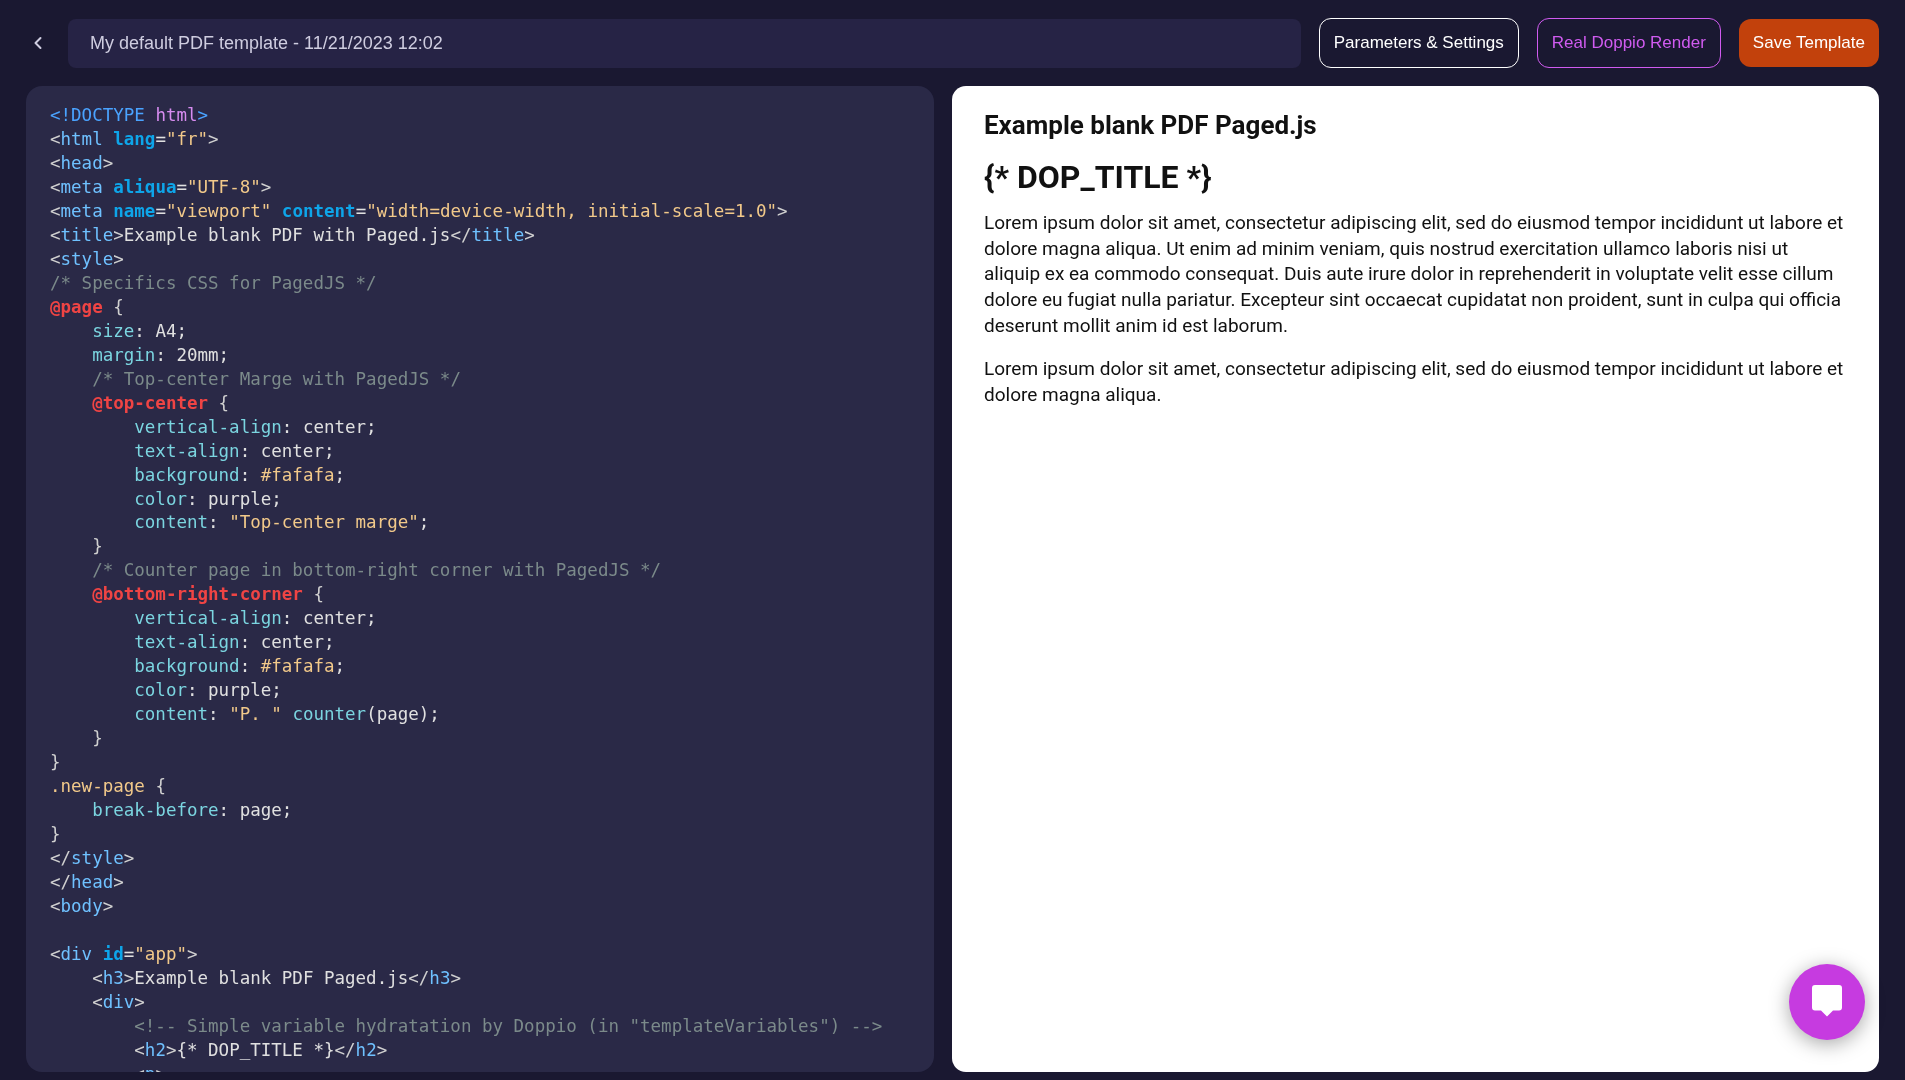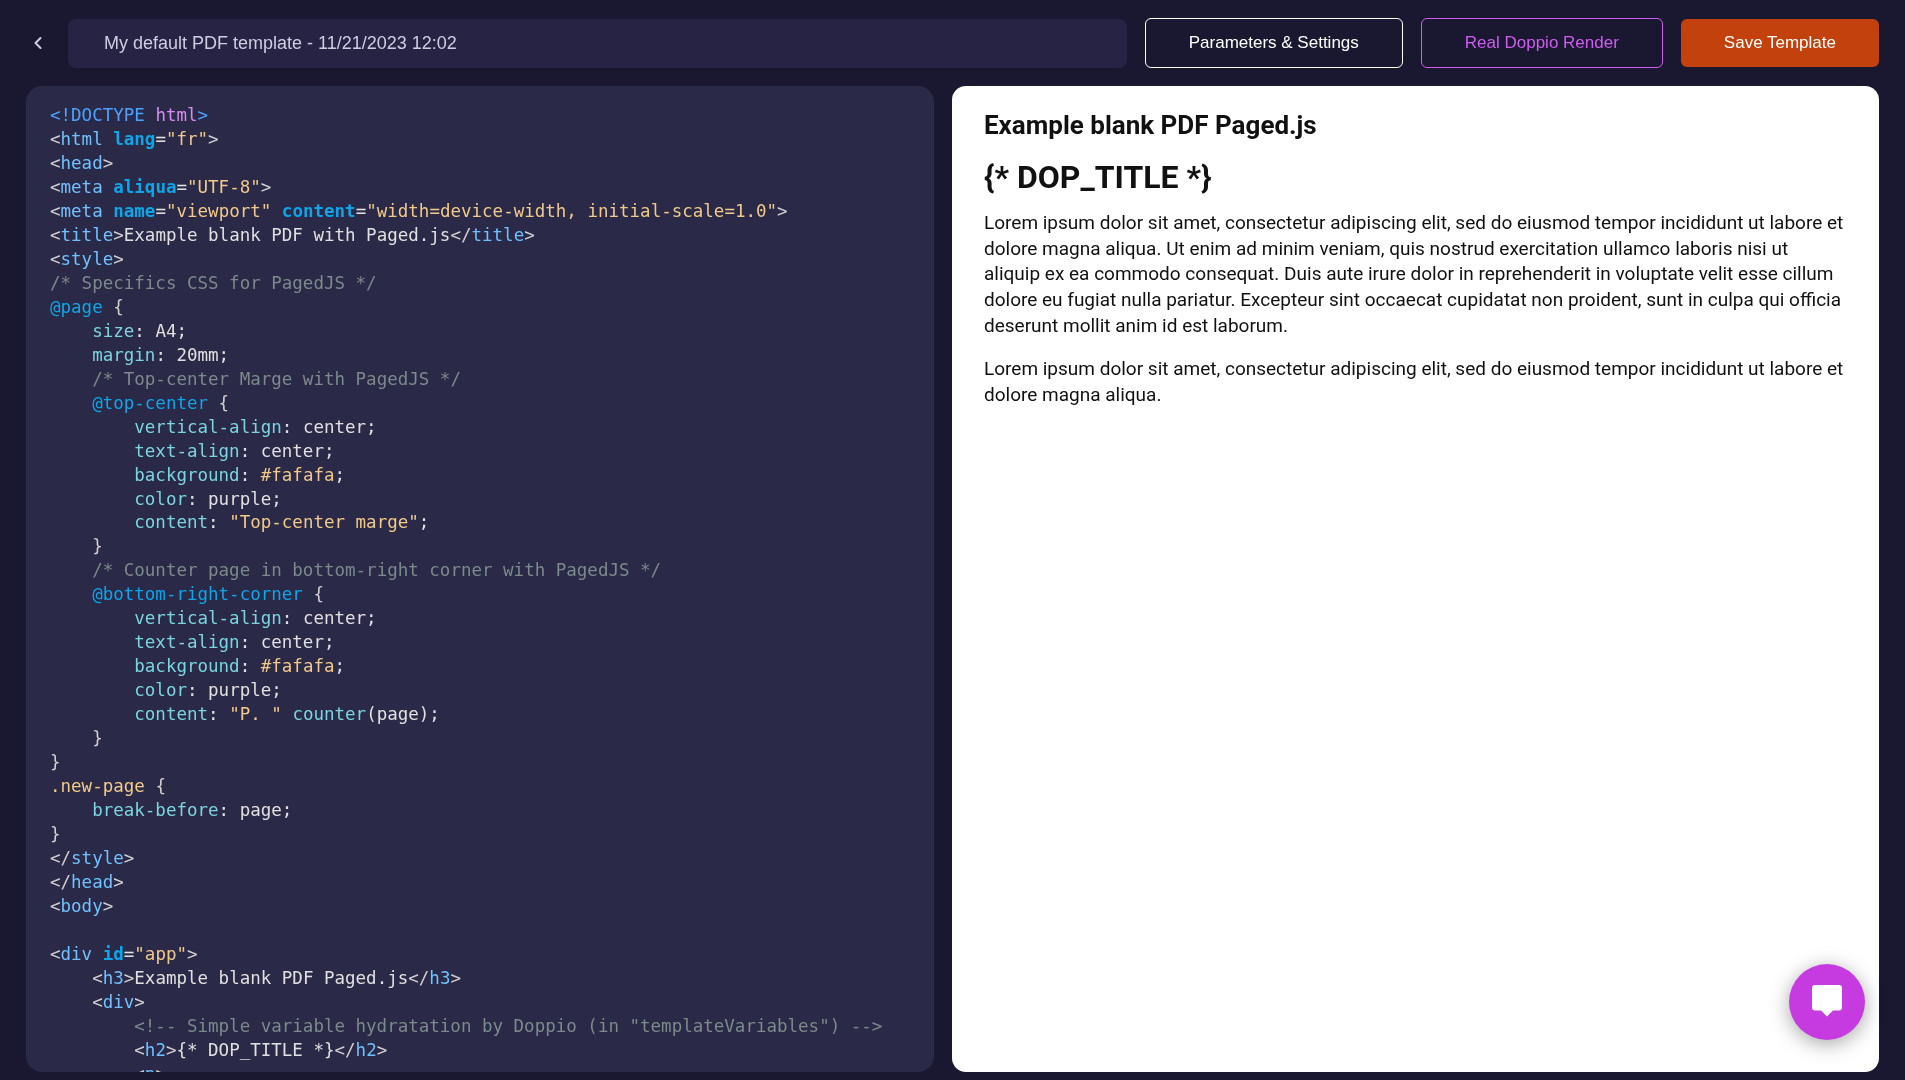--- a/index.html
+++ b/index.html
@@ -1,40 +1,40 @@
 <!DOCTYPE html>
 <html><head>
 <meta charset="utf-8">
 <style>
 * { margin:0; padding:0; box-sizing:border-box; }
 body { background:#1a1831; font-family: -apple-system, BlinkMacSystemFont, "Segoe UI", Roboto, Helvetica, Arial, sans-serif; width:1905px; height:1080px; overflow:hidden; position:relative; padding:0 26px; }
 
 
 .topbar { display:flex; align-items:center; gap:18px; padding:18px 0; }
 .back-chev { width:24px;height:24px;display:flex;align-items:center;justify-content:center;color:#d0cfe0;cursor:pointer; }
-.title-field { flex:1; background:#262345; border-radius:8px; padding:14px 36px; color:#cfcde0; font-size:18px; border:none; outline:none; }
-.btn { border-radius:6px; padding:14px 43px; font-size:17px; font-weight:500; cursor:pointer; background:transparent; }
+.title-field { flex:1; background:#262345; border-radius:8px; padding:14px 22px; color:#cfcde0; font-size:18px; border:none; outline:none; }
+.btn { border-radius:12px; padding:14px 14px; font-size:17px; font-weight:500; cursor:pointer; background:transparent; }
 .btn.params  { border:1.5px solid #ffffff; color:#ffffff; }
 .btn.render  { border:1.5px solid #d05bf0; color:#d05bf0; }
 .btn.save    { border:none; background:#c2410c; color:#ffffff; }
 
 
 .workarea { display:flex; gap:18px; height:calc(1080px - 94px); }
 .codepane { flex:0 0 49%; background:#2a2947; border-radius:16px; padding:18px 24px; overflow:hidden; }
 .preview  { flex:1; background:#ffffff; border-radius:14px; padding:24px 32px; overflow:auto; }
 
 
 pre.code { font-family: "SF Mono", Menlo, Consolas, monospace; font-size:17.5px; line-height:1.37; color:#e0e0e0; white-space:pre; }
 .c-doctype{color:#4aa3ff;}
 .c-tag    {color:#6fc1ff;}
 .c-attr   {color:#0ea5e9;font-weight:bold;}
 .c-str    {color:#f2c98a;}
 .c-tagname{color:#d78cf0;}
 .c-comment{color:#7b8a8a;font-style:normal;}
-.c-at     {color:#0ea5e9;}
+.c-at     {color:#ef4444;font-weight:bold;}
 .c-prop   {color:#7bd5e0;}
 .c-val    {color:#f2c98a;}
 .c-sel    {color:#f2c98a;}
 .c-punc   {color:#d0d0d0;}
 .c-func   {color:#7bd5e0;}
 .c-htmlcom{color:#7b8a8a;}
 
 
 .pv-h3 { font-size:26px; font-weight:700; margin-bottom:18px; color:#111; }
 .pv-h2 { font-size:32px; font-weight:700; margin:18px 0 14px; color:#111; }

